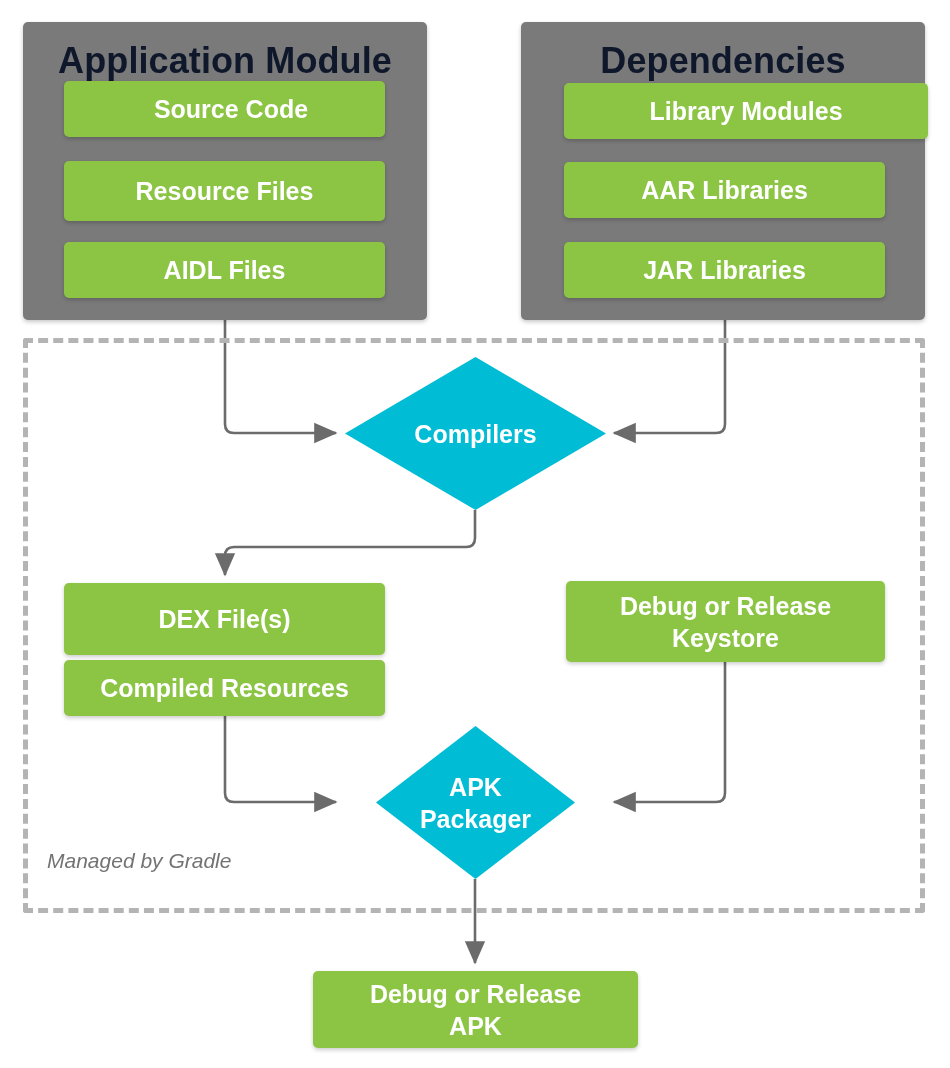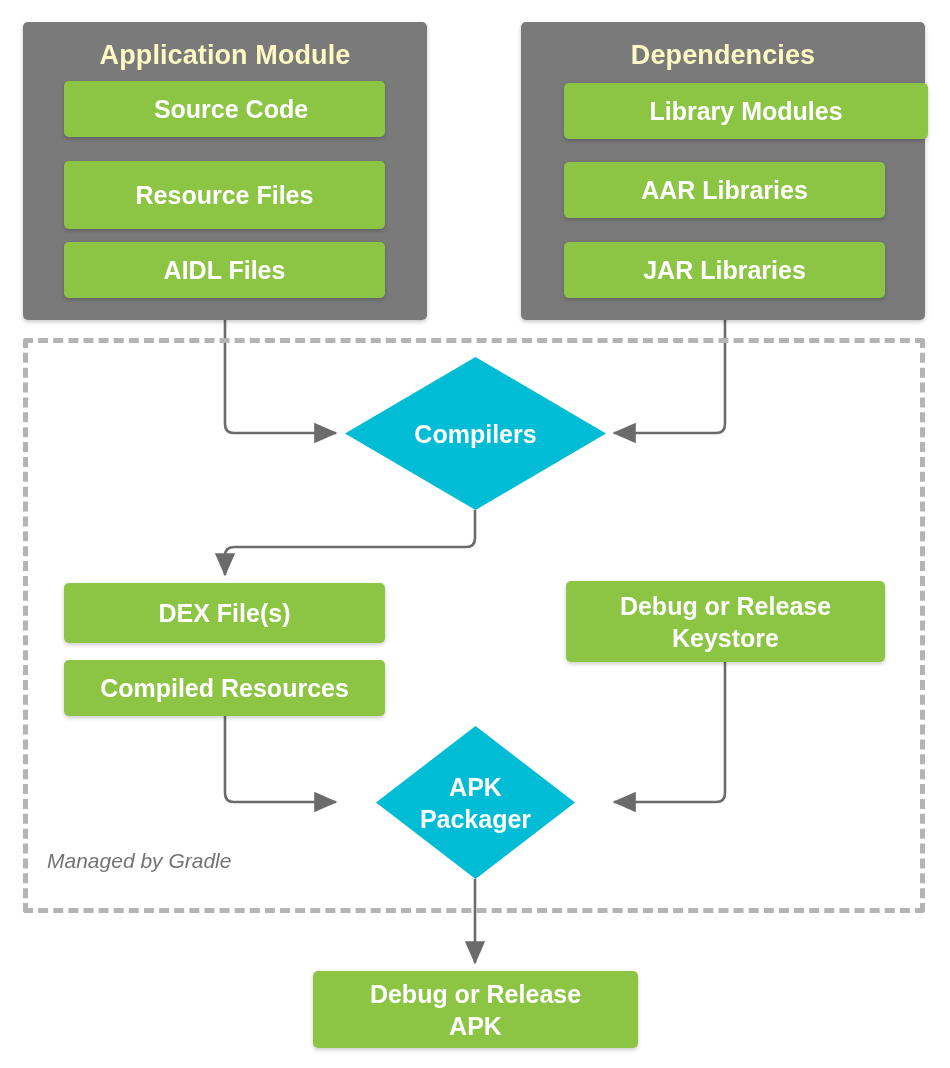--- a/index.html
+++ b/index.html
@@ -69,22 +69,22 @@
     border-radius: 5px;
     z-index: 3;
     box-shadow: 0 2px 4px rgba(0,0,0,0.22);
   }
   .group-title {
     position: absolute;
     left: 0;
     top: 18px;
     width: 100%;
     text-align: center;
-    color: #fef9c3;
-    font-size: 27px;
+    color: #0f172a;
+    font-size: 36px;
     font-weight: bold;
     letter-spacing: 0.1px;
   }
 
   
   .node-green {
     position: absolute;
     box-sizing: border-box;
     background: #8cc444;
     border-radius: 5px;
@@ -174,21 +174,21 @@
   </div>
 
   <div class="group-box" style="left:23px; top:22px; width:404px; height:298px;">
     <div class="group-title">Application Module</div>
   </div>
 
   <div class="node-green" style="left:64px; top:81px; width:321px; height:56px;padding-left:19px;">
     <span>Source Code</span>
   </div>
 
-  <div class="node-green" style="left:64px; top:161px; width:321px; height:68px;">
+  <div class="node-green" style="left:64px; top:161px; width:321px; height:60px;">
     <span>Resource Files</span>
   </div>
 
   <div class="node-green" style="left:64px; top:242px; width:321px; height:56px;">
     <span>AIDL Files</span>
   </div>
 
   <div class="group-box" style="left:521px; top:22px; width:404px; height:298px;">
     <div class="group-title">Dependencies</div>
   </div>
@@ -203,21 +203,21 @@
 
   <div class="node-green" style="left:564px; top:162px; width:321px; height:56px;">
     <span>AAR Libraries</span>
   </div>
 
   <div class="diamond" style="left:345px; top:357px; width:261px; height:153px;">
     <div class="dshape"></div>
     <div class="dlabel">Compilers</div>
   </div>
 
-  <div class="node-green" style="left:64px; top:583px; width:321px; height:60px;">
+  <div class="node-green" style="left:64px; top:583px; width:321px; height:72px;">
     <span>DEX File(s)</span>
   </div>
 
   <div class="node-green" style="left:64px; top:660px; width:321px; height:56px;">
     <span>Compiled Resources</span>
   </div>
 
   <div class="node-green two-line" style="left:566px; top:581px; width:319px; height:81px; flex-direction:column;">
     <span>Debug or Release</span>
     <span>Keystore</span>

